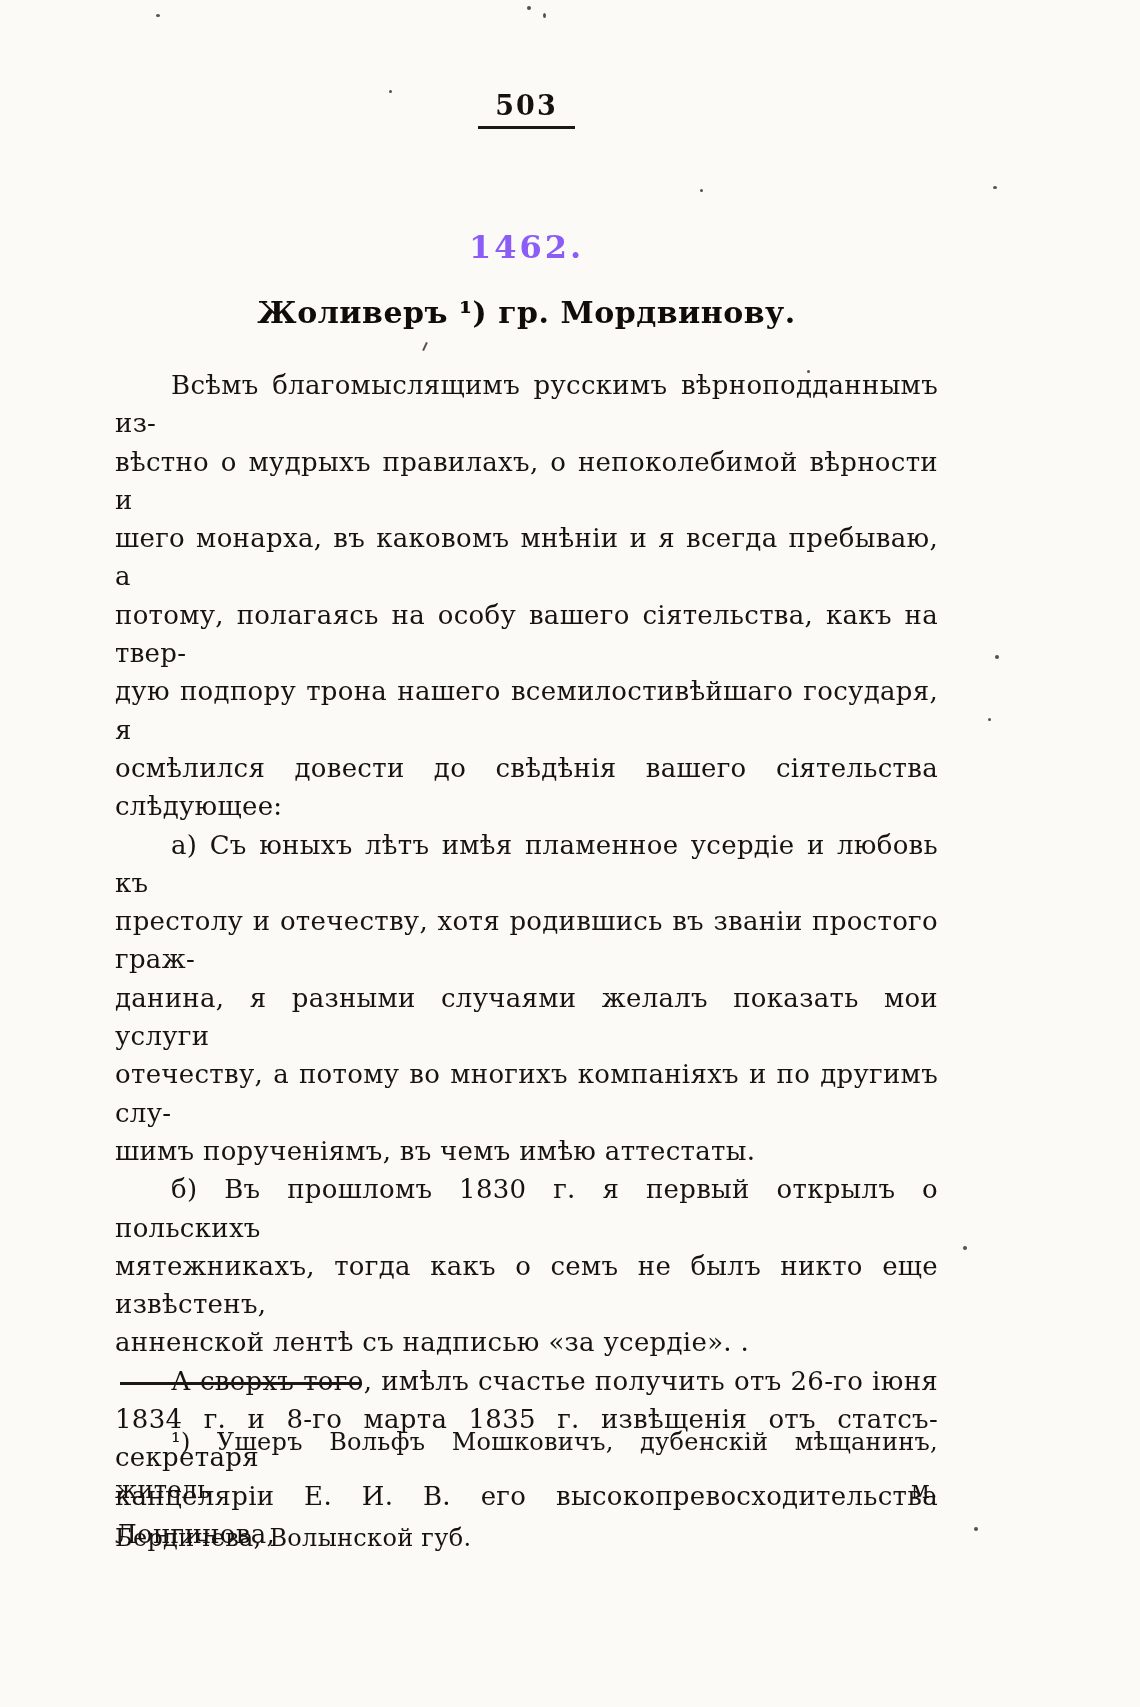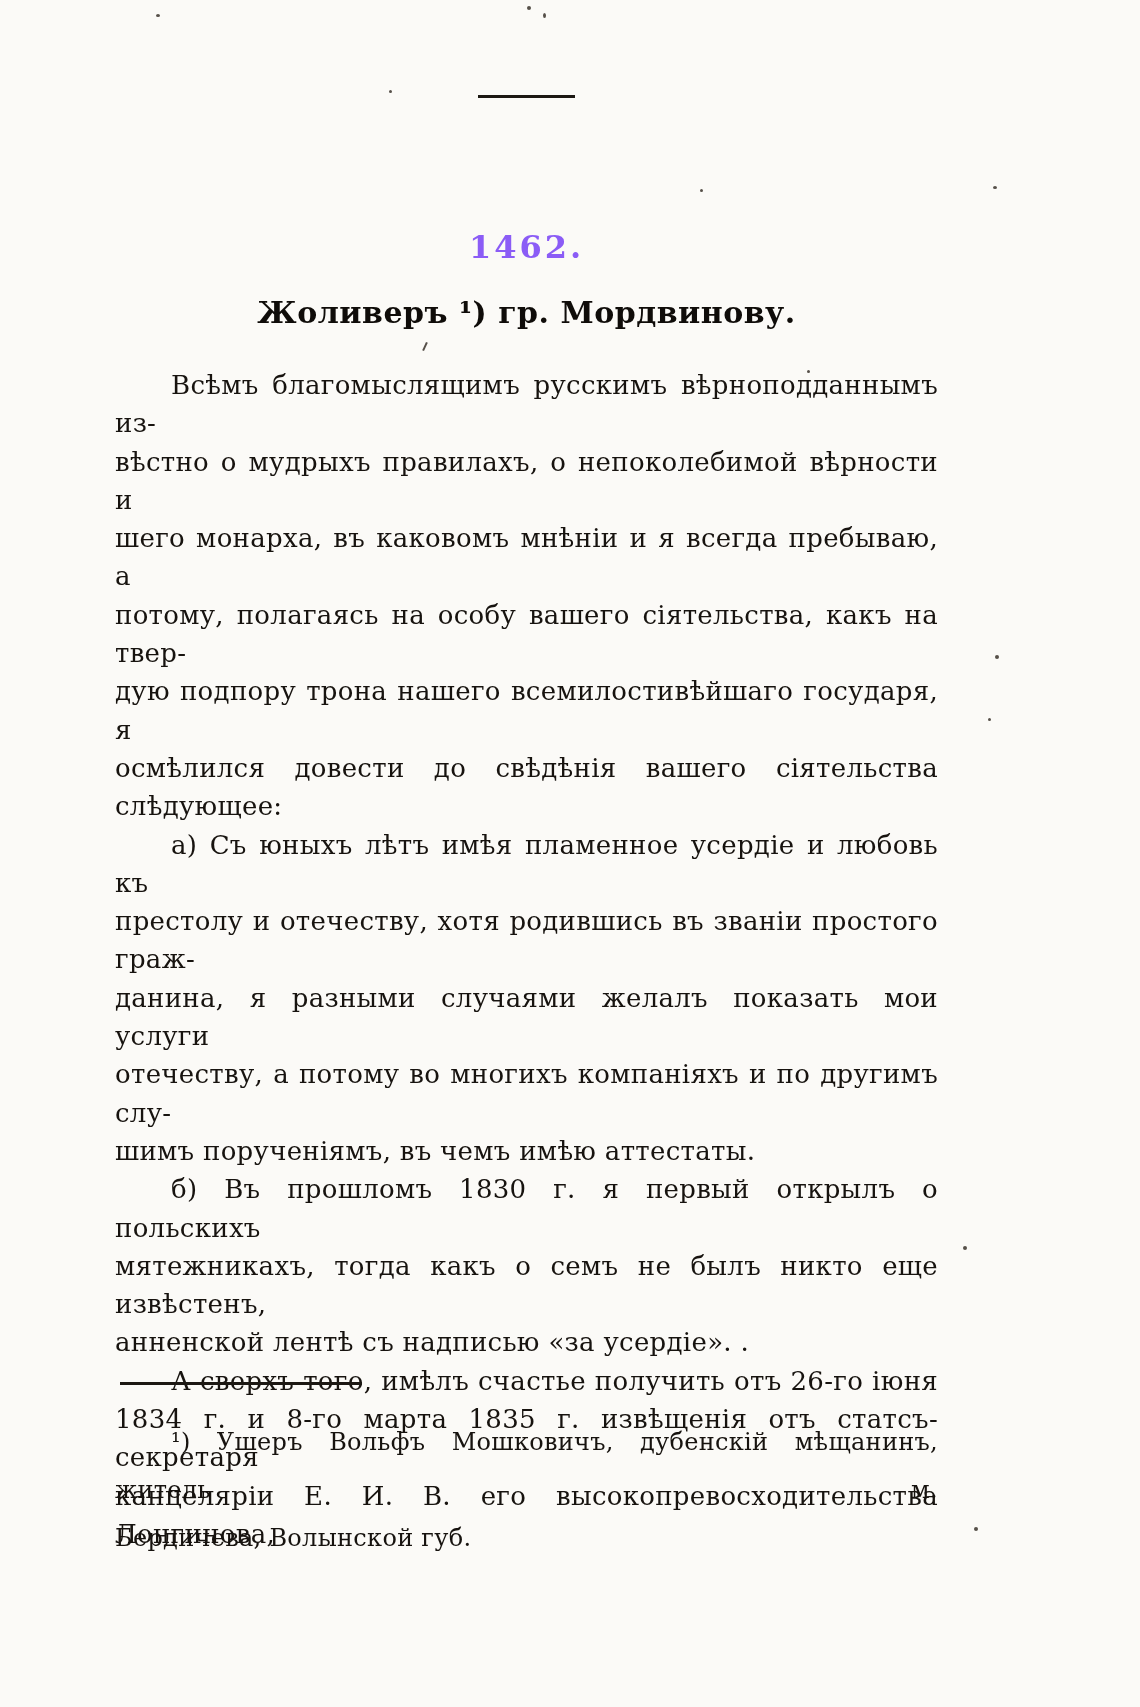--- a/index.html
+++ b/index.html
@@ -59,20 +59,21 @@
   .speck.slash {
     border-radius: 0; transform: rotate(25deg); width: 2px; height: 9px;
   }
 </style>
 </head>
 <body style="background: rgb(251, 250, 247); color: rgb(23, 19, 15);">
 
 <div class="page">
 
   <div class="centered-block pagenum-wrap">
+    <div class="pagenum">503</div>
     <div class="pagenum-rule"></div>
   </div>
 
   <div class="centered-block docnum-wrap">
     <span class="docnum">1462.</span>
   </div>
 
   <div class="centered-block title-wrap">
     <span class="doc-title">Жоливеръ ¹) гр. Мордвинову.</span>
   </div>

